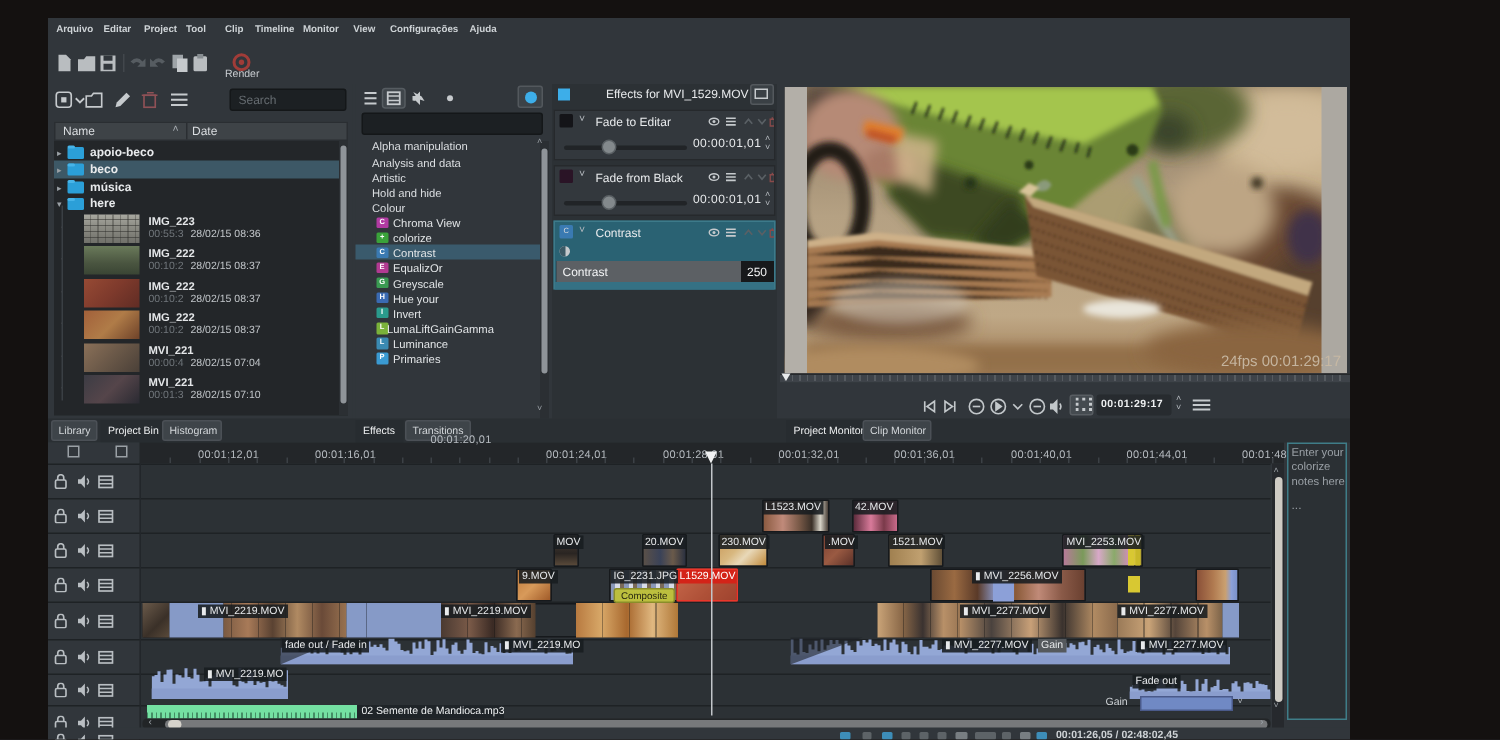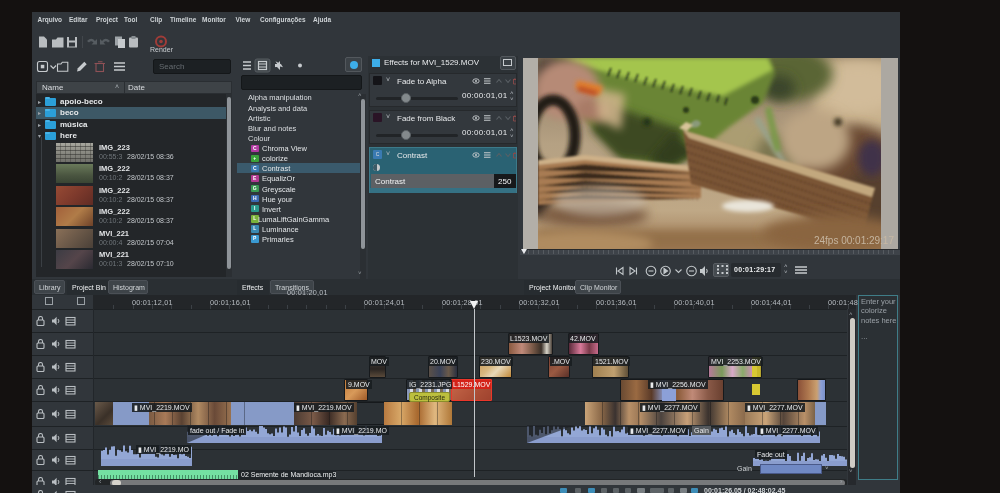--- a/index.html
+++ b/index.html
@@ -129,21 +129,21 @@
 <path d="M34,6 v3 h2 l3,3 v-9 l-3,3 z" fill="#c6cacd"></path>
 <path d="M46,3 l2.5,4 l-2.5,4 l5,-1.5 l5,1.5 l-2.5,-4 z" fill="#c6cacd" transform="translate(0,1) scale(0.75)"></path>
 <circle cx="59" cy="7.5" r="2" fill="#c6cacd"></circle>
 </svg>
 <div class="a" style="left:345px;top:57px;width:17px;height:15px;background:#3c4247;border:1px solid #53585d;border-radius:2px"></div>
 <div class="a" style="left:349.5px;top:60.5px;width:8px;height:8px;background:#3daee9;border-radius:50%"></div>
 <div class="a" style="left:241px;top:75px;width:121px;height:15px;background:#1c2023;border:1px solid #141719;border-radius:2px"></div>
 <div class="a" style="left:248px;top:93px;font-size:7.5px;color:#dcdfe2">Alpha manipulation</div>
 <div class="a" style="left:248px;top:103.5px;font-size:7.5px;color:#dcdfe2">Analysis and data</div>
 <div class="a" style="left:248px;top:113.5px;font-size:7.5px;color:#dcdfe2">Artistic</div>
-<div class="a" style="left:248px;top:123.5px;font-size:7.5px;color:#dcdfe2">Blur and notes</div>
+<div class="a" style="left:248px;top:123.5px;font-size:7.5px;color:#dcdfe2">Hold and hide</div>
 <div class="a" style="left:248px;top:133.5px;font-size:7.5px;color:#dcdfe2">Colour</div>
 <div class="a" style="left:251px;top:144.5px;width:7.5px;height:7.5px;background:#b13aa2;border-radius:1px;color:#fff;font-size:5px;line-height:7.5px;text-align:center;font-weight:bold">C</div>
 <div class="a" style="left:262px;top:144.3px;font-size:7.5px;color:#e2e5e7">Chroma View</div>
 <div class="a" style="left:251px;top:154.5px;width:7.5px;height:7.5px;background:#3aa23a;border-radius:1px;color:#fff;font-size:5px;line-height:7.5px;text-align:center;font-weight:bold">+</div>
 <div class="a" style="left:262px;top:154.3px;font-size:7.5px;color:#e2e5e7">colorize</div>
 <div class="a" style="left:237px;top:163.10000000000002px;width:129px;height:10.4px;background:#3a5a6c"></div>
 <div class="a" style="left:251px;top:164.5px;width:7.5px;height:7.5px;background:#3a7ab2;border-radius:1px;color:#fff;font-size:5px;line-height:7.5px;text-align:center;font-weight:bold">C</div>
 <div class="a" style="left:262px;top:164.3px;font-size:7.5px;color:#e2e5e7">Contrast</div>
 <div class="a" style="left:251px;top:174.5px;width:7.5px;height:7.5px;background:#b23a92;border-radius:1px;color:#fff;font-size:5px;line-height:7.5px;text-align:center;font-weight:bold">E</div>
 <div class="a" style="left:262px;top:174.3px;font-size:7.5px;color:#e2e5e7">EqualizOr</div>
@@ -158,27 +158,27 @@
 <div class="a" style="left:251px;top:225.39999999999998px;width:7.5px;height:7.5px;background:#3a8ab2;border-radius:1px;color:#fff;font-size:5px;line-height:7.5px;text-align:center;font-weight:bold">L</div>
 <div class="a" style="left:262px;top:225.2px;font-size:7.5px;color:#e2e5e7">Luminance</div>
 <div class="a" style="left:251px;top:235.39999999999998px;width:7.5px;height:7.5px;background:#3a9ad2;border-radius:1px;color:#fff;font-size:5px;line-height:7.5px;text-align:center;font-weight:bold">P</div>
 <div class="a" style="left:262px;top:235.2px;font-size:7.5px;color:#e2e5e7">Primaries</div>
 <div class="a" style="left:360px;top:94px;width:6px;height:185px;background:#2b2f33"></div>
 <div class="a" style="left:361px;top:99px;width:4px;height:150px;background:#8f9499;border-radius:2px"></div>
 <div class="a" style="left:358px;top:92px;font-size:6px;color:#9aa0a5">˄</div>
 <div class="a" style="left:358px;top:270px;font-size:6px;color:#9aa0a5">˅</div>
 <div class="a" style="left:368px;top:56px;width:150px;height:223px;background:#2c3135"></div>
 <div class="a" style="left:372px;top:59px;width:8px;height:8px;background:#3daee9"></div>
-<div class="a" style="left:384px;top:58px;font-size:8px;color:#e8eaec">Effects for MVI_1529.MOV</div>
+<div class="a" style="left:404px;top:58px;font-size:8px;color:#e8eaec">Effects for MVI_1529.MOV</div>
 <div class="a" style="left:500px;top:56px;width:16px;height:14px;background:#3a4045;border:1px solid #53585d;border-radius:2px"></div>
 <div class="a" style="left:503px;top:59px;width:9px;height:7px;border:1px solid #c6cacd"></div>
 <div class="a" style="left:369px;top:73px;width:148px;height:34px;background:#33383d;border:1px solid #26292c"></div>
 <div class="a" style="left:373px;top:76px;width:9px;height:9px;background:#141418;border-radius:1px;color:#ddd;font-size:5px;line-height:9px;text-align:center"></div>
     <div class="a" style="left:386px;top:76px;font-size:7px;color:#b6bbc0">˅</div>
-    <div class="a" style="left:397px;top:76.5px;font-size:8px;color:#e8eaec">Fade to Alpha</div>
+    <div class="a" style="left:397px;top:76.5px;font-size:8px;color:#e8eaec">Fade to Editar</div>
     <svg class="a" style="left:472px;top:76px" width="44" height="10" viewBox="0 0 44 10">
 <g>
         <ellipse cx="4" cy="5" rx="3.2" ry="2.2" fill="none" stroke="#c6cacd" stroke-width="0.9"></ellipse>
         <circle cx="4" cy="5" r="1" fill="#c6cacd"></circle>
 <path d="M12,2.8 h6.5 M12,5 h6.5 M12,7.2 h6.5" stroke="#c6cacd" stroke-width="1.1"></path>
 <path d="M24.5,6.5 l2.5,-3 l2.5,3" fill="none" stroke="#5a6065" stroke-width="1.1"></path>
 <path d="M33.5,3.5 l2.5,3 l2.5,-3" fill="none" stroke="#5a6065" stroke-width="1.1"></path>
 <path d="M41.5,3.5 h2.8 v4.5 h-2.8 z M41,3.5 h3.8 M42.4,2.6 h1" stroke="#8a4a4a" stroke-width="0.9" fill="none"></path>
       </g>
     </svg>

